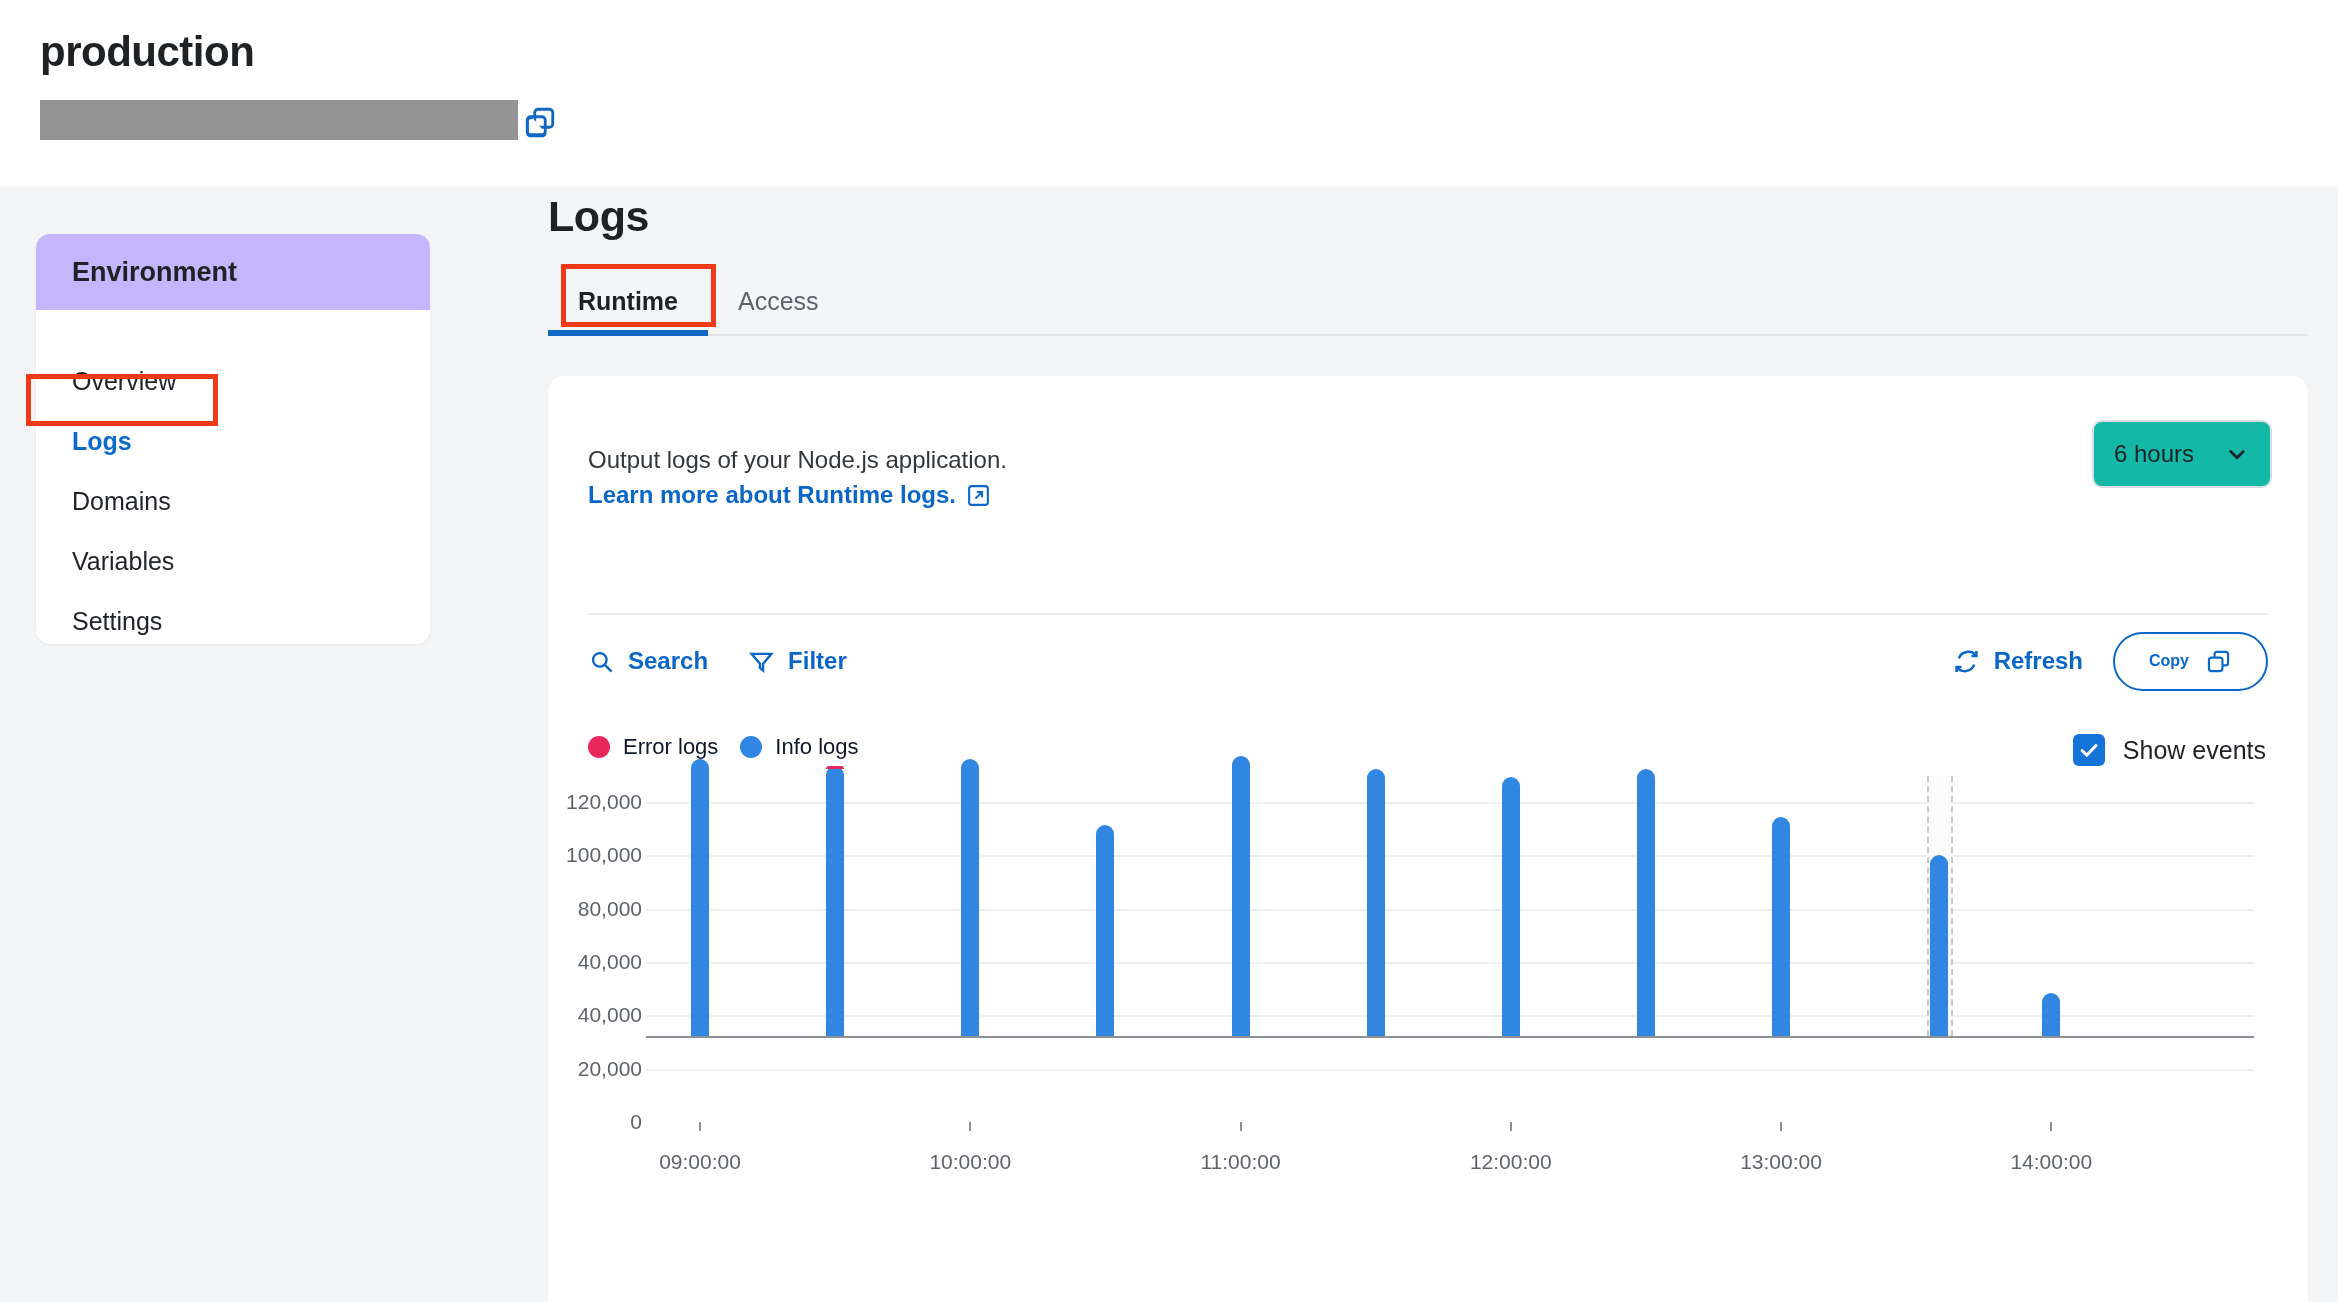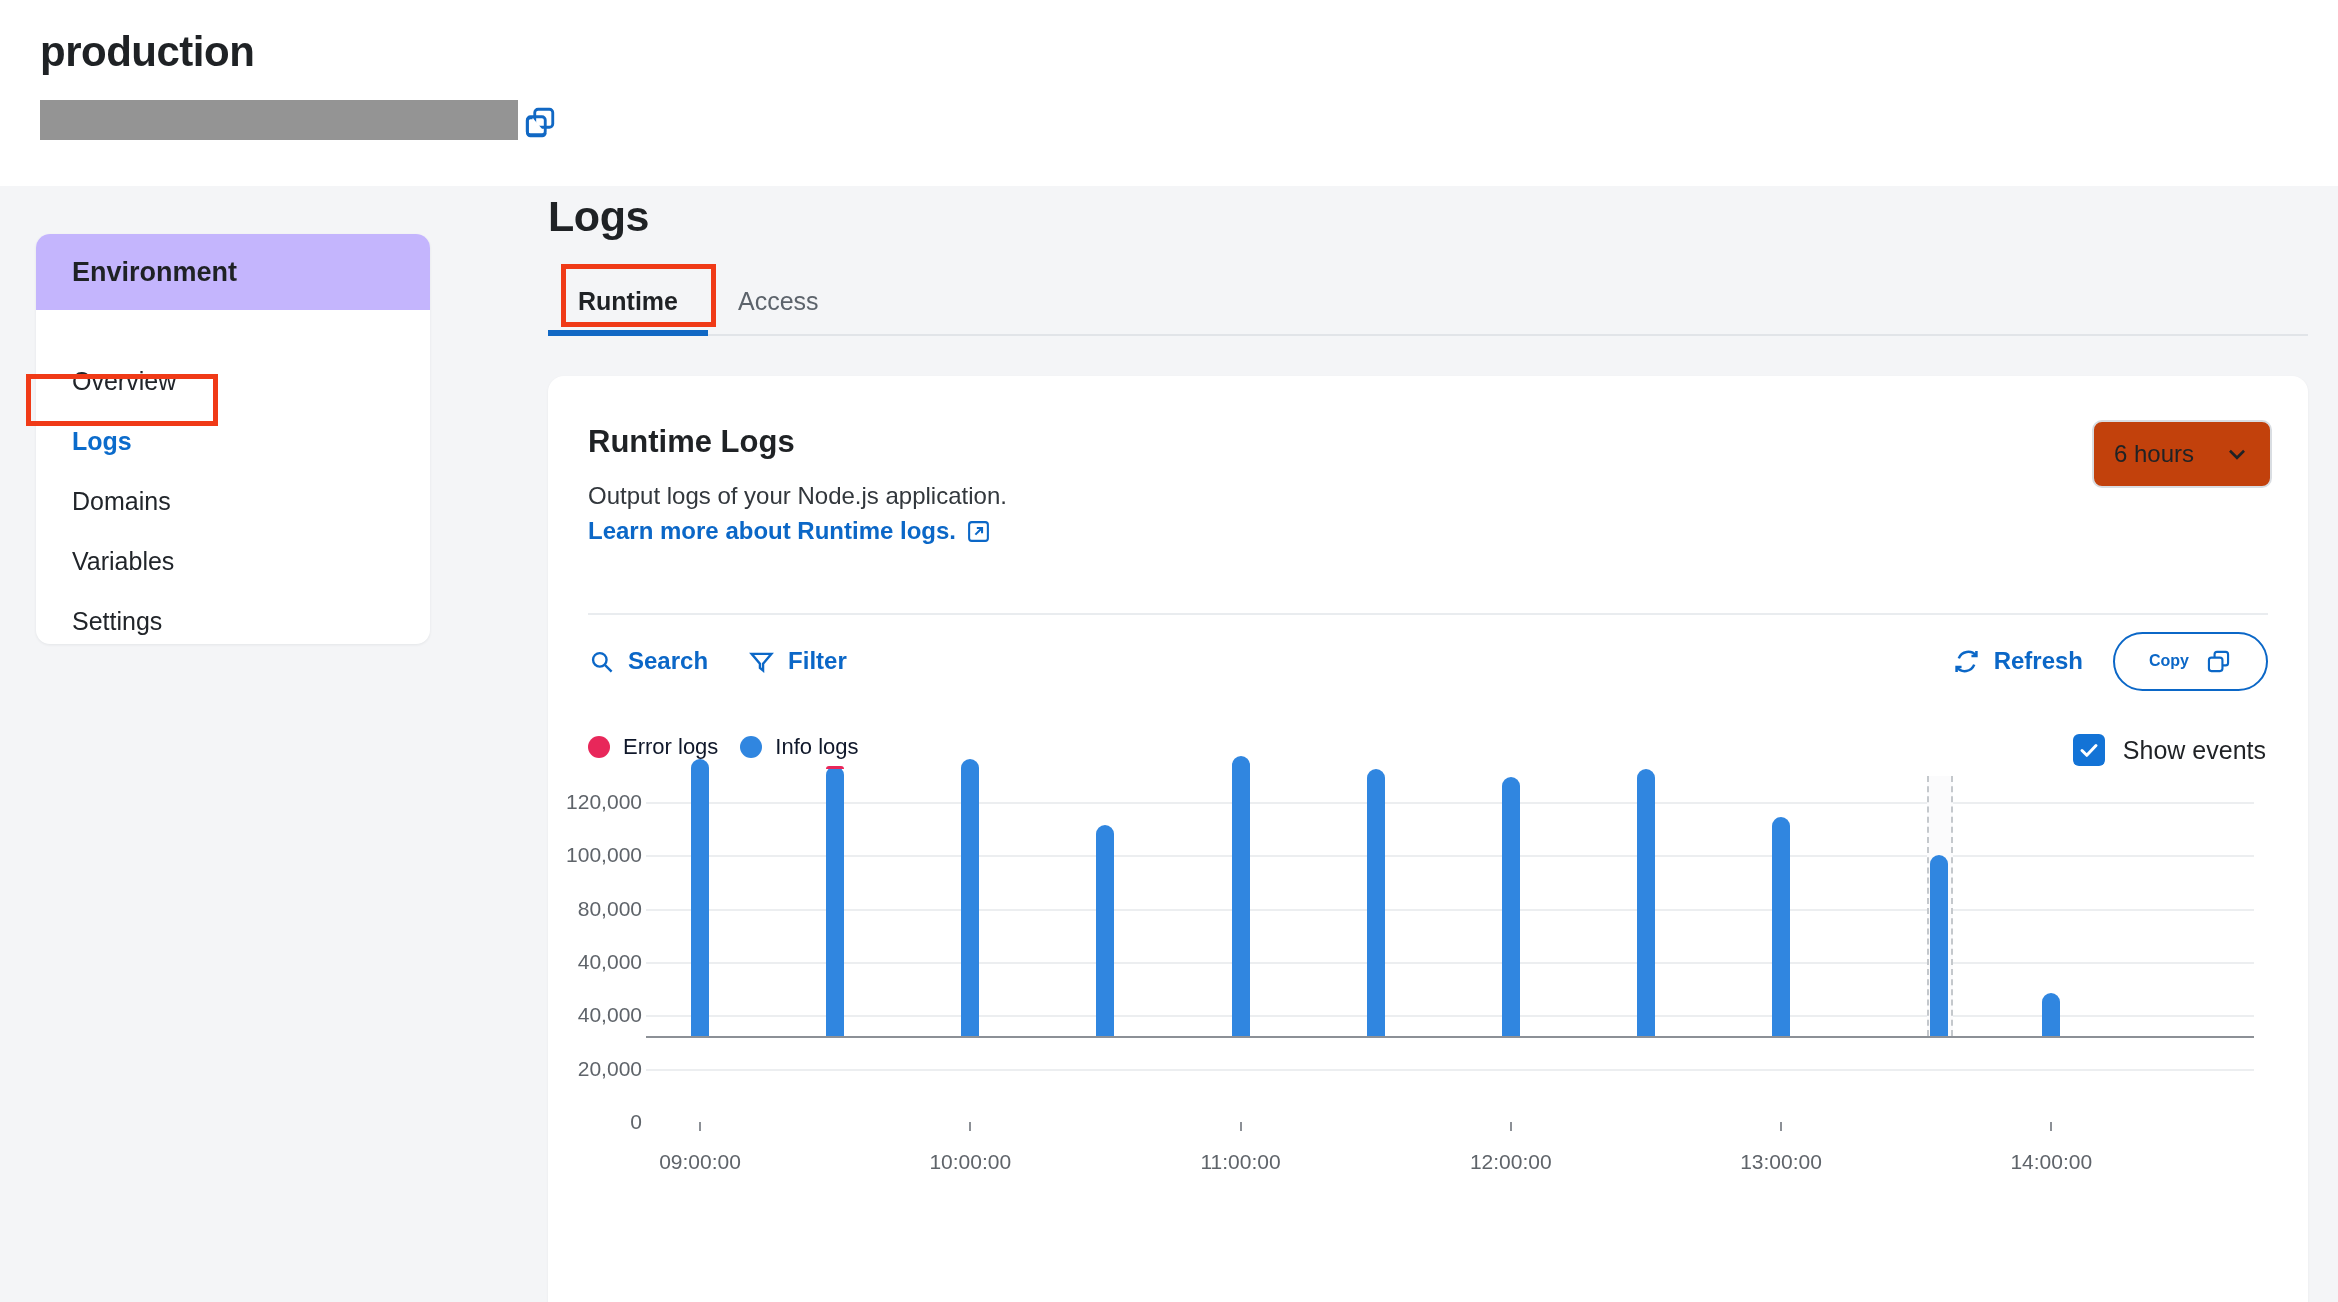--- a/index.html
+++ b/index.html
@@ -123,21 +123,21 @@
   }
   .card-link {
     margin-top: 7px; font-size: 24px; font-weight: 700; color: #0b67c7;
     display: flex; align-items: center; gap: 10px; cursor: pointer;
     width: max-content;
   }
   .range-select {
     position: absolute; right: 36px; top: 44px;
     width: 180px; height: 68px;
     border: 2px solid #d9dde2; border-radius: 10px;
-    background: #c2410c; display: flex; align-items: center;
+    background: #14b8a6; display: flex; align-items: center;
     padding: 0 20px; justify-content: space-between;
     font-size: 24px; color: #1f2225; cursor: pointer;
   }
 
   
   .toolbar {
     position: absolute; left: 40px; top: 237px;
     width: 1680px; height: 94px;
     border-top: 2px solid #e9ecef;
     display: flex; align-items: center;
@@ -272,21 +272,20 @@
       </div>
       <div class="tab">
         <span>Access</span>
       </div>
     </div>
     <div class="hl-box" id="hl-runtime" style="border-color: rgb(240, 58, 23);"></div>
 
     <div class="card">
 
       <div class="card-head">
-        <div class="card-title">Runtime Logs</div>
         <div class="card-sub">Output logs of your Node.js application.</div>
         <div class="card-link">
           <span>Learn more about Runtime logs.</span>
           <span>
             <svg width="25" height="25" viewBox="0 0 24 24" fill="none" stroke="#0b67c7" stroke-width="2">
               <rect x="3" y="3" width="18" height="18" rx="2.5"></rect>
               <path d="M9 15 15.4 8.6"></path>
                 <path d="M10.4 8.6h5v5"></path>
             </svg>
           </span>

